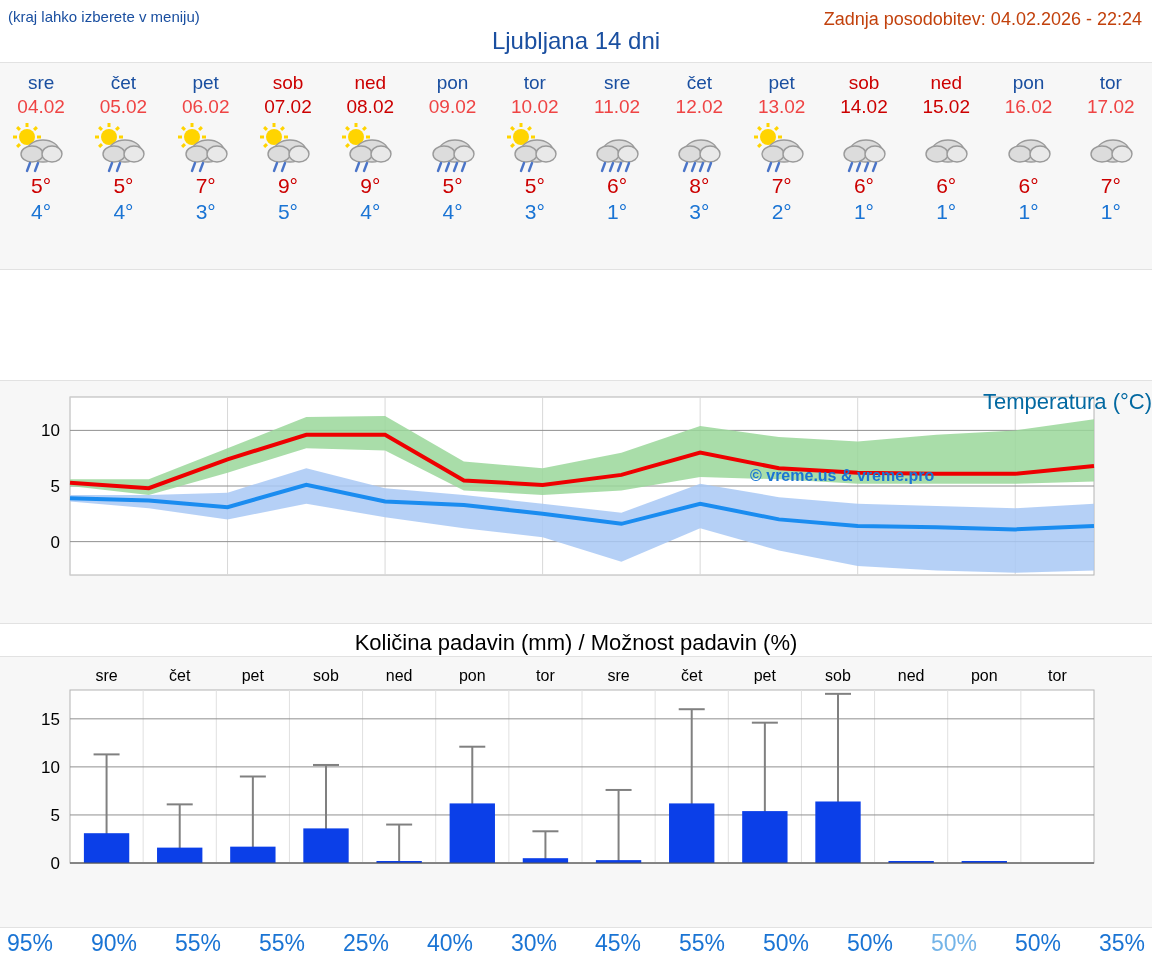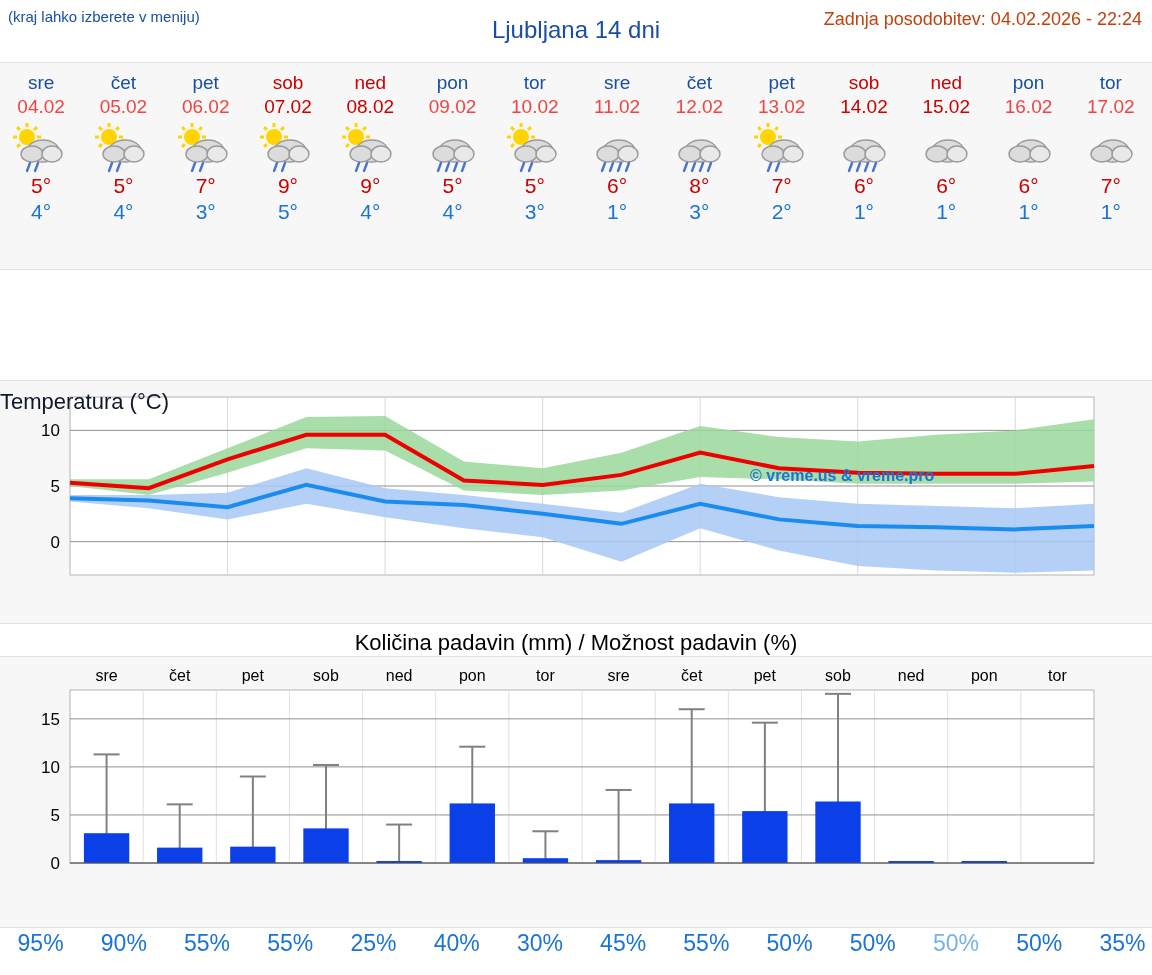--- a/index.html
+++ b/index.html
@@ -6,21 +6,21 @@
   body{
     width:1152px;height:975px;
     background:#ffffff;
     font-family:"Liberation Sans", sans-serif;
     color:#000;
     position:relative;
     overflow:hidden;
   }
   .top-bar{position:relative;height:62px;padding-left:32px;}
   .top-left{position:absolute;left:8px;top:8px;font-size:15px;color:#1a4fa0;}
-  .top-title{position:absolute;left:0;right:0;top:16px;text-align:center;font-size:24px;color:#1a4fa0;}
+  .top-title{position:absolute;left:0;right:0;top:27px;text-align:center;font-size:24px;color:#1a4fa0;}
   .top-right{position:absolute;right:10px;top:9px;font-size:18px;color:#c2410c;}
 
   
   .days{
     position:relative;
     height:206px;
     background:#f7f7f7;
     border-top:1px solid #e2e2e2;
     border-bottom:1px solid #e2e2e2;
     display:flex;
@@ -41,43 +41,43 @@
   
   .temp-wrap{
     position:relative;
     margin-top:110px;
     height:242px;
     background:#f7f7f7;
     border-top:1px solid #e2e2e2;
     border-bottom:1px solid #e2e2e2;
   }
   .temp-title{
-    position:absolute;top:8px;left:0;right:12px;text-align:left;
-    font-size:22px;color:#0f172a;
+    position:absolute;top:8px;left:0;right:0;text-align:right;
+    font-size:22px;color:#0369a1;
   }
   .watermark{
     position:absolute;left:750px;top:66px;font-size:16px;color:#1a74d4;font-weight:bold;margin-top:20px;
   }
 
   
   .prec-wrap{
     position:relative;
     margin-top:6px;
     height:330px;
     background:#ffffff;
   }
   .prec-title{
     position:absolute;top:0;left:0;right:0;text-align:center;font-size:22px;color:#000;
   }
   .prec-band{
     position:absolute;top:26px;left:0;right:0;height:270px;background:#f7f7f7;
     border-top:1px solid #e2e2e2;border-bottom:1px solid #e2e2e2;
   }
   .prob-row{
-    position:absolute;top:300px;left:11px;right:0;display:flex;gap:24px;
+    position:absolute;top:300px;left:0;right:0;display:flex;gap:24px;
   }
   .prob{
     flex:1 1 0;text-align:center;font-size:23px;color:#1a74d4;
   }
   .prob.faded{color:#74b4e8;}
   svg{display:block;}
   .axis-label{font-size:17px;fill:#000;font-family:"Liberation Sans",sans-serif;}
   .dow-label{font-size:16px;fill:#000;font-family:"Liberation Sans",sans-serif;}
 </style>
 </head>

